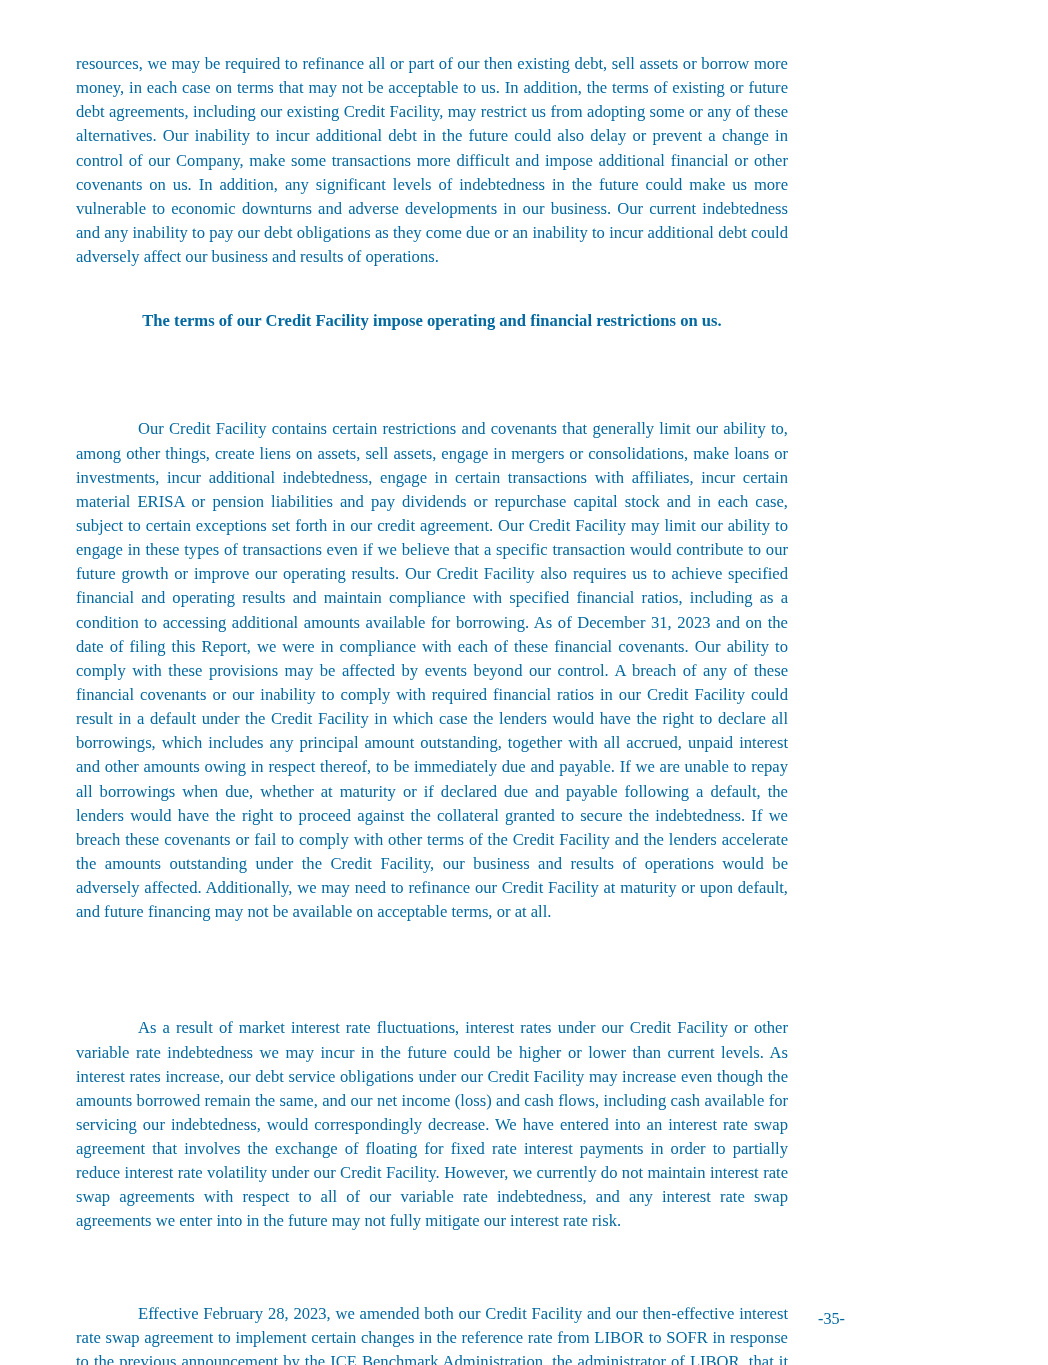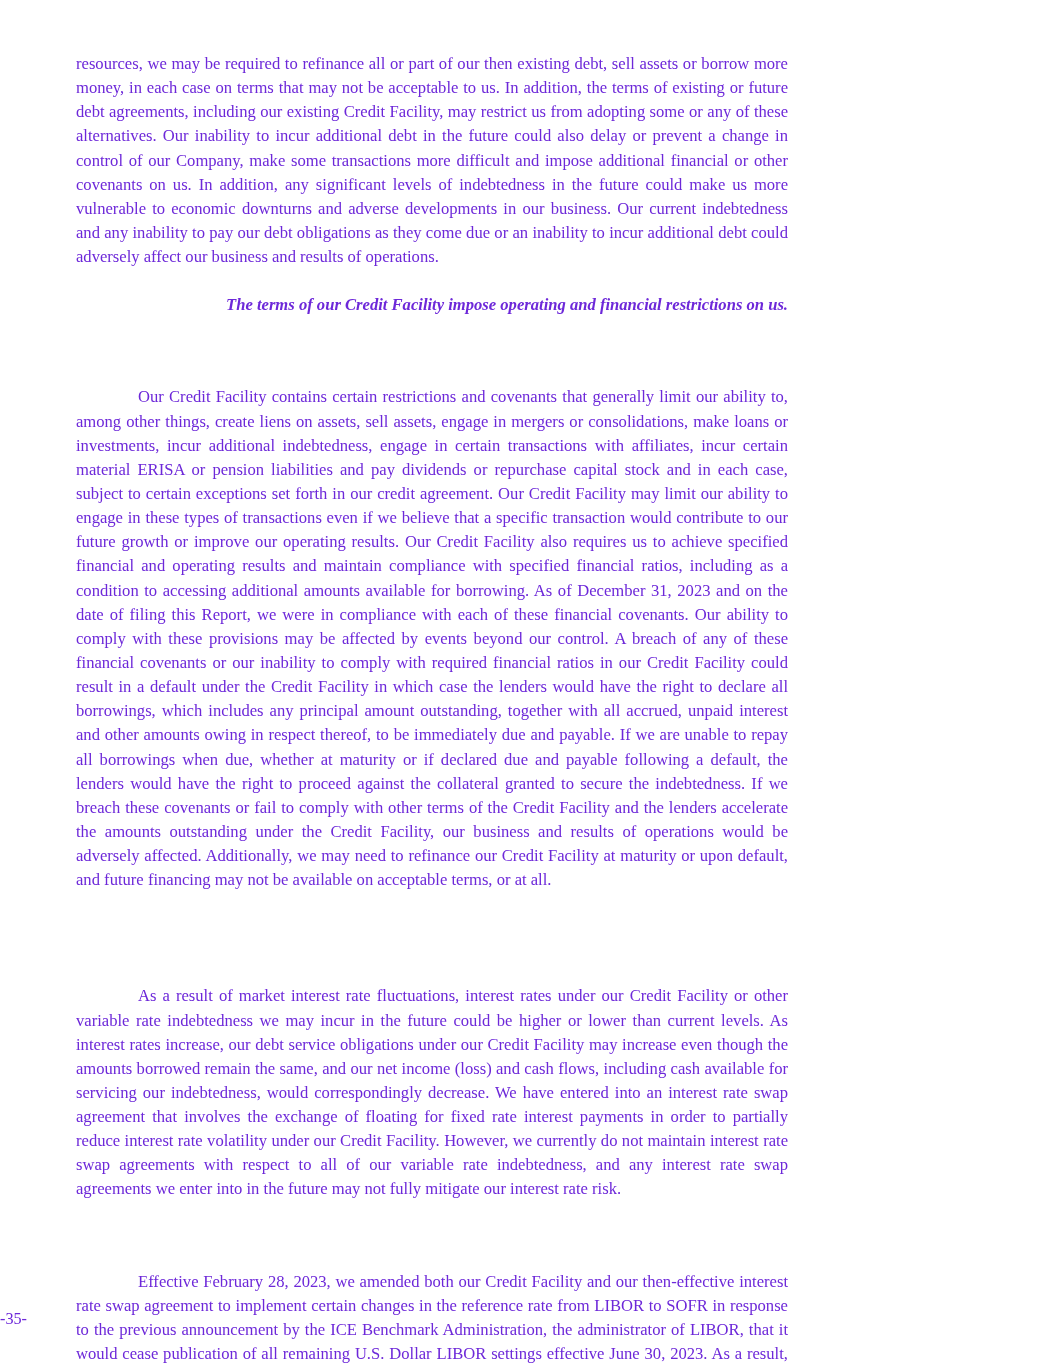--- a/index.html
+++ b/index.html
@@ -7,49 +7,48 @@
     padding: 0;
     background: #ffffff;
   }
   .page {
     width: 845px;
     height: 1365px;
     box-sizing: border-box;
     padding: 52px 57px 20px 76px;
     background: #ffffff;
     font-family: "Liberation Serif", serif;
-    color: #6d28d9;
+    color: #0369a1;
     position: relative;
   }
   .body-text {
     font-size: 16.6px;
     line-height: 1.455;
     text-align: justify;
     margin: 0 0 0 0;
     text-indent: 0;
   }
   .body-text.indent {
     text-indent: 62px;
     margin-top: 44px;
   }
   .heading {
     font-size: 16.6px;
     line-height: 1.455;
     font-weight: bold;
-    font-style: italic;
-    text-align: right;
-    margin: 0;
+    text-align: center;
+    margin: 16px;
   }
   .gap-md { height: 24px; }
   .page-number {
     position: absolute;
     left: 0;
     right: 0;
     bottom: 36px;
-    text-align: left;
+    text-align: right;
     font-size: 16.2px;
     font-family: "Liberation Serif", serif;
   }
 </style>
 </head>
 <body>
 
 <div class="page">
 
   <p class="body-text">resources, we may be required to refinance all or part of our then existing debt, sell assets or borrow more money, in each case on terms that may not be acceptable to us. In addition, the terms of existing or future debt agreements, including our existing Credit Facility, may restrict us from adopting some or any of these alternatives. Our inability to incur additional debt in the future could also delay or prevent a change in control of our Company, make some transactions more difficult and impose additional financial or other covenants on us. In addition, any significant levels of indebtedness in the future could make us more vulnerable to economic downturns and adverse developments in our business. Our current indebtedness and any inability to pay our debt obligations as they come due or an inability to incur additional debt could adversely affect our business and results of operations.</p>

